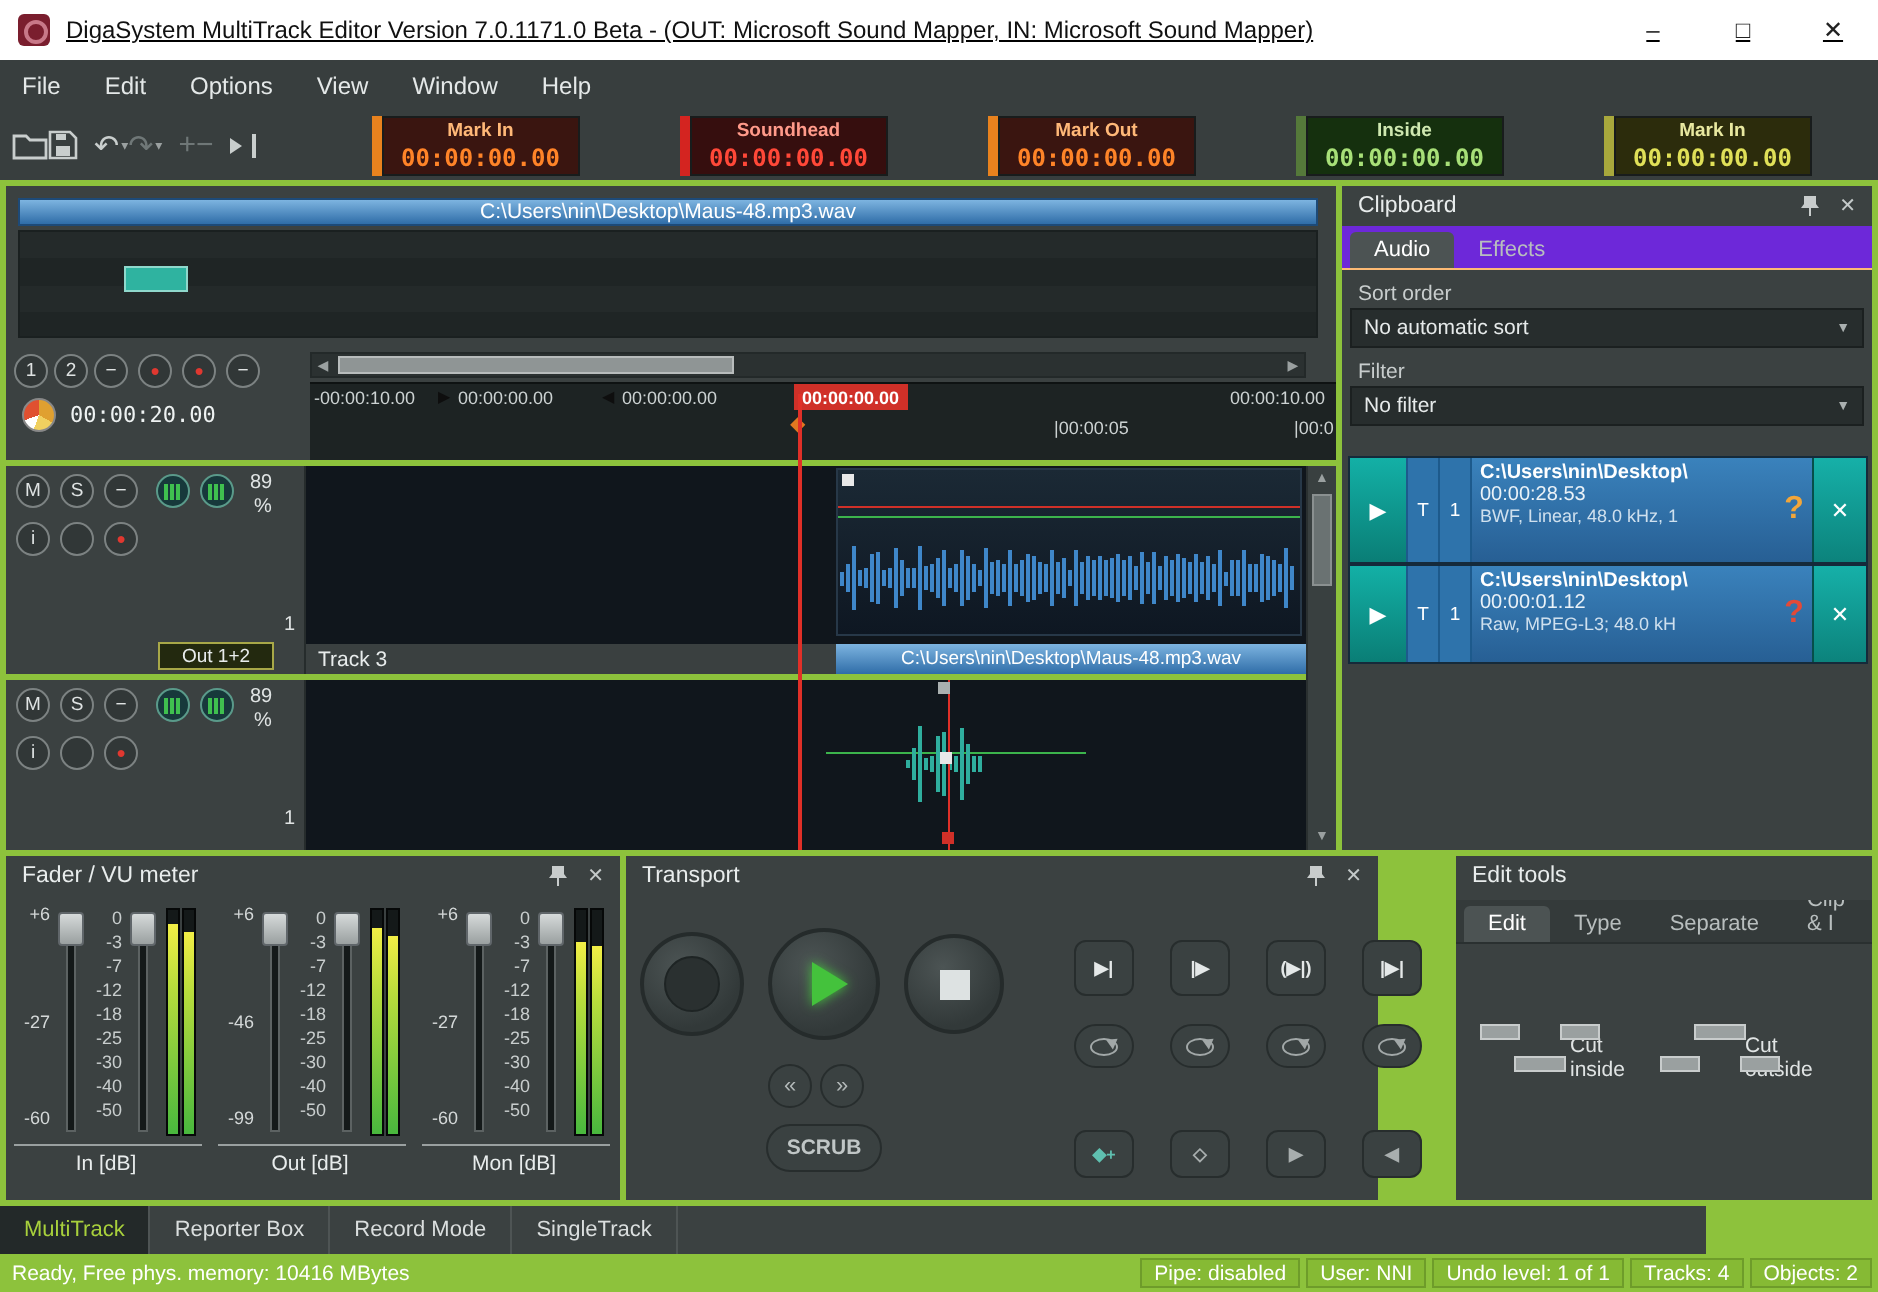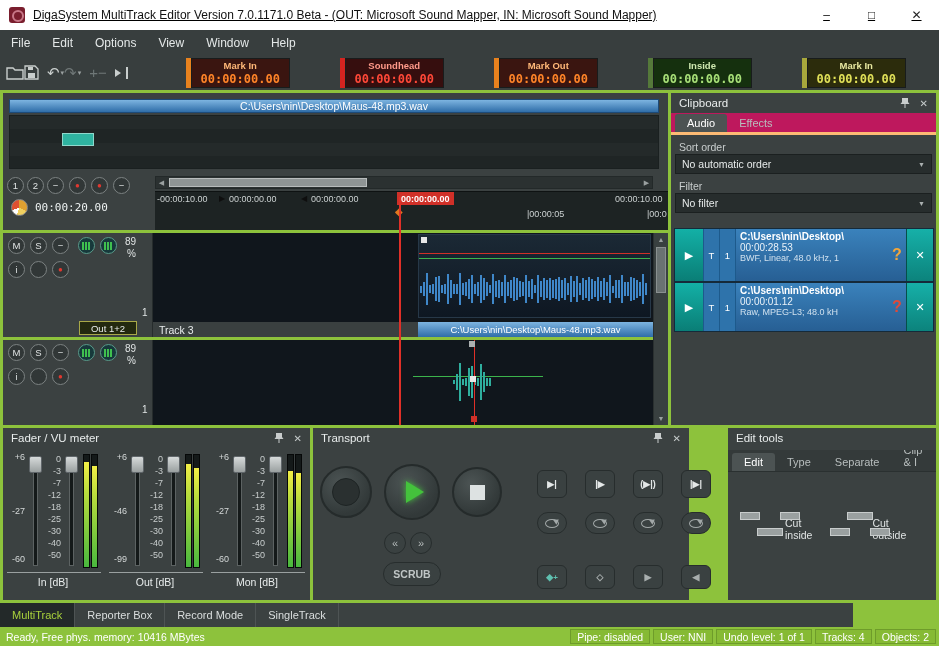--- a/index.html
+++ b/index.html
@@ -66,21 +66,21 @@
   .wave{display:flex;align-items:center;overflow:hidden;position:absolute;}
   .sq{position:absolute;width:6px;height:6px;background:#e8e8e8;}
   .tfooter-name{position:absolute;left:150px;top:89px;width:265px;height:15px;background:#3a4040;color:#e8ecec;font-size:10.5px;display:flex;align-items:center;padding-left:6px;box-sizing:border-box;}
   .tfooter-file{position:absolute;left:415px;top:89px;width:235px;height:15px;background:linear-gradient(180deg,#7db4e0,#2f6da8);color:#fff;font-size:9.5px;display:flex;align-items:center;justify-content:center;box-sizing:border-box;}
   .vscroll{position:absolute;left:650px;top:140px;width:15px;height:192px;background:#394040;border-left:1px solid #2a3030;box-sizing:border-box;}
   .varrow{position:absolute;left:0;width:14px;height:13px;display:flex;align-items:center;justify-content:center;font-size:7px;color:#9aa0a0;}
   .vthumb{position:absolute;left:2px;top:14px;width:10px;height:46px;background:#6a7272;border:1px solid #8a9090;box-sizing:border-box;}
   .playhead{position:absolute;left:396px;top:104px;width:2px;height:228px;background:#e03028;z-index:5;}
 
   
-  .cbtabs{position:absolute;left:0;top:20px;width:265px;height:22px;background:#be185d;border-bottom:3px solid #fdba74;display:flex;align-items:flex-end;padding-left:4px;box-sizing:border-box;}
+  .cbtabs{position:absolute;left:0;top:20px;width:265px;height:22px;background:#6d28d9;border-bottom:1px solid #fdba74;display:flex;align-items:flex-end;padding-left:4px;box-sizing:border-box;}
   .tab{padding:3px 12px;font-size:11px;color:#b8bebe;}
   .tab.active{background:#4c5353;color:#fff;border-radius:3px 3px 0 0;}
   .ddlbl{position:absolute;font-size:10.5px;color:#c8cdcd;}
   .dd{position:absolute;height:20px;background:#272d2d;border:1px solid #1b2020;color:#e6eaea;font-size:10.5px;display:flex;align-items:center;padding:0 6px;box-sizing:border-box;}
   .ddarr{margin-left:auto;font-size:7px;color:#aab0b0;}
   .cbitem{position:absolute;left:4px;width:258px;display:flex;outline:1px solid #152a3a;}
   .ciplay{width:28px;background:linear-gradient(180deg,#13b0a6,#0a7e76);display:flex;align-items:center;justify-content:center;color:#fff;font-size:11px;flex:0 0 28px;}
   .cicell{width:15px;flex:0 0 15px;background:#2e73ab;border-left:1px solid #1d5a8c;display:flex;align-items:center;justify-content:center;color:#fff;font-size:9.5px;}
   .cimain{flex:1;background:linear-gradient(180deg,#3a82bc,#275f94);padding:2px 4px;overflow:hidden;border-left:1px solid #1d5a8c;}
   .cil1{font-size:10px;font-weight:bold;color:#fff;white-space:nowrap;}
@@ -488,21 +488,21 @@
           </svg>
       </span>
       <span class="phx">✕</span>
     </div>
     <div class="cbtabs">
       <span class="tab active">Audio</span>
       <span class="tab">Effects</span>
     </div>
     <div class="ddlbl" style="left:8px;top:48px;">Sort order</div>
     <div class="dd" style="left:4px;top:61px;width:257px;">
-      <span>No automatic order</span>
+      <span>No automatic sort</span>
       <span class="ddarr">▼</span>
     </div>
     <div class="ddlbl" style="left:8px;top:87px;">Filter</div>
     <div class="dd" style="left:4px;top:100px;width:257px;">
       <span>No filter</span>
       <span class="ddarr">▼</span>
     </div>
 
     <div class="cbitem" style="top:136px;height:52px;">
       <div class="ciplay">

